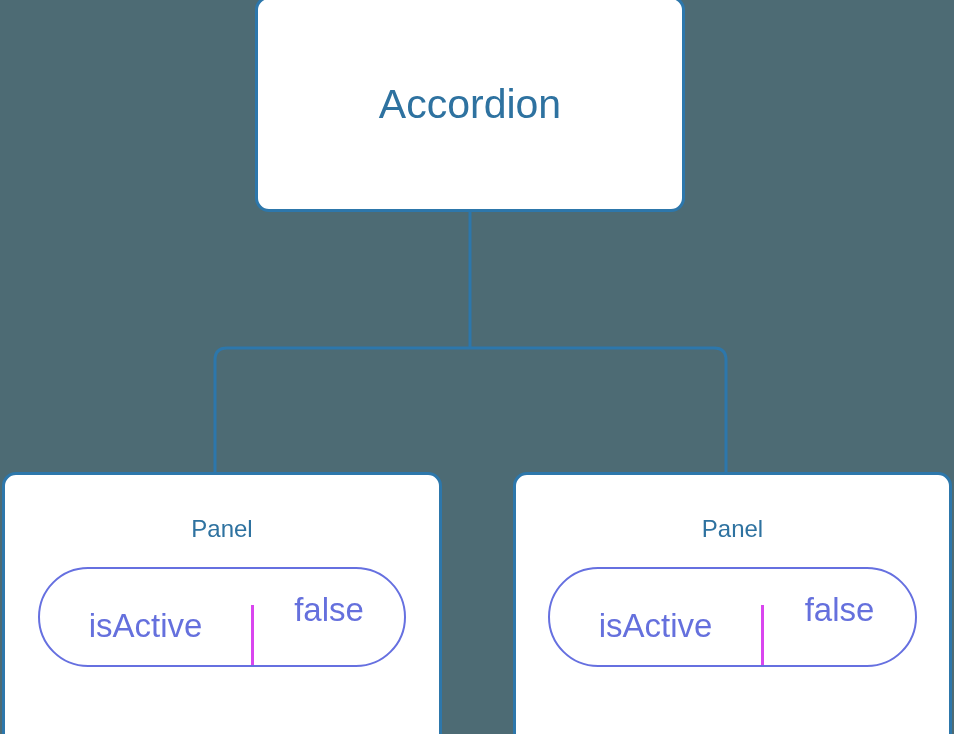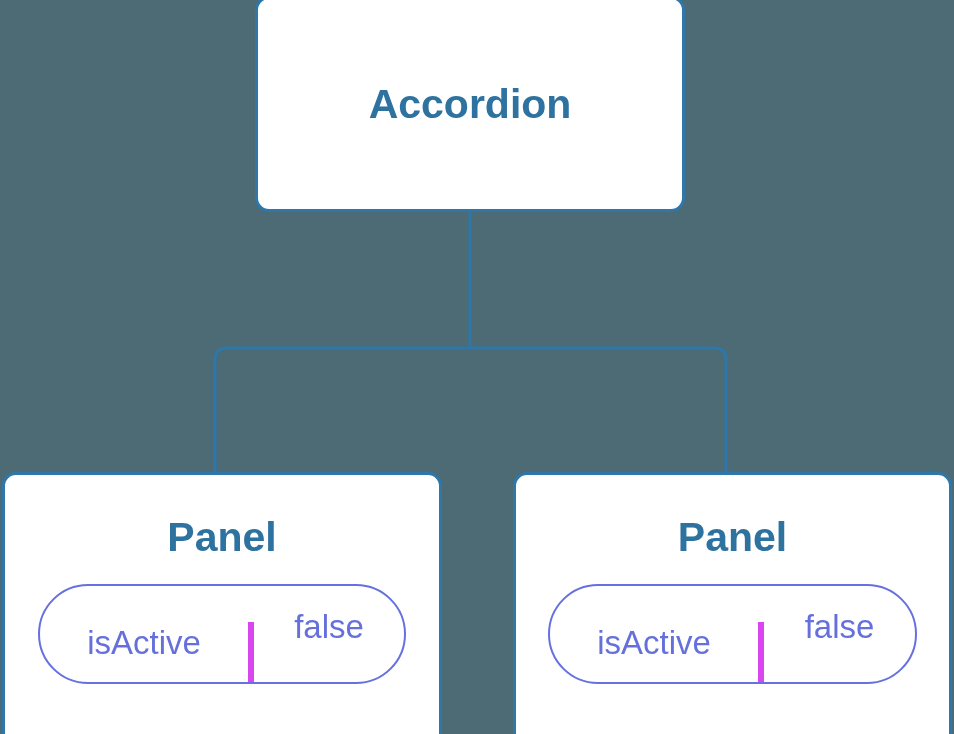--- a/index.html
+++ b/index.html
@@ -31,21 +31,21 @@
     position: absolute;
     background: #ffffff;
     border: 3px solid #2d77ab;
     border-radius: 14px;
     box-sizing: border-box;
     z-index: 2;
   }
   .node-title {
     text-align: center;
     color: #2e72a0;
-    font-weight: 700;
+    font-weight: 400;
     line-height: 1;
     white-space: nowrap;
   }
   
   #node-accordion {
     left: 255px;
     top: -4px;
     width: 430px;
     height: 216px;
     display: flex;
@@ -60,21 +60,21 @@
     top: 472px;
     height: 278px;
     display: flex;
     flex-direction: column;
     align-items: center;
     padding-top: 42px;
   }
   #node-panel-0 { left: 2px;   width: 440px; }
   #node-panel-1 { left: 513px; width: 439px; }
   .panel-card .node-title {
-    font-size: 41px;
+    font-size: 24px;
     margin: 0 0 26px 0;
   }
   
   .state-pill {
     display: flex;
     align-items: stretch;
     border: 2px solid #6670e0;
     border-radius: 999px;
     height: 100px;
     box-sizing: border-box;
@@ -87,21 +87,21 @@
     display: flex;
     align-items: center;
     justify-content: center;
     color: #6570dd;
     font-size: 33px;
     line-height: 1;
     box-sizing: border-box;
   }
   .pill-key {
     flex: 0 0 214px;
-    border-right: 6px solid #d946ef;
+    border-right: 3px solid #d946ef;
     padding-bottom: 19px;
     margin-top: 36px;
   }
   .pill-value {
     flex: 1 1 auto;
     padding-bottom: 16px;
   }
 </style>
 </head>
 <body>

